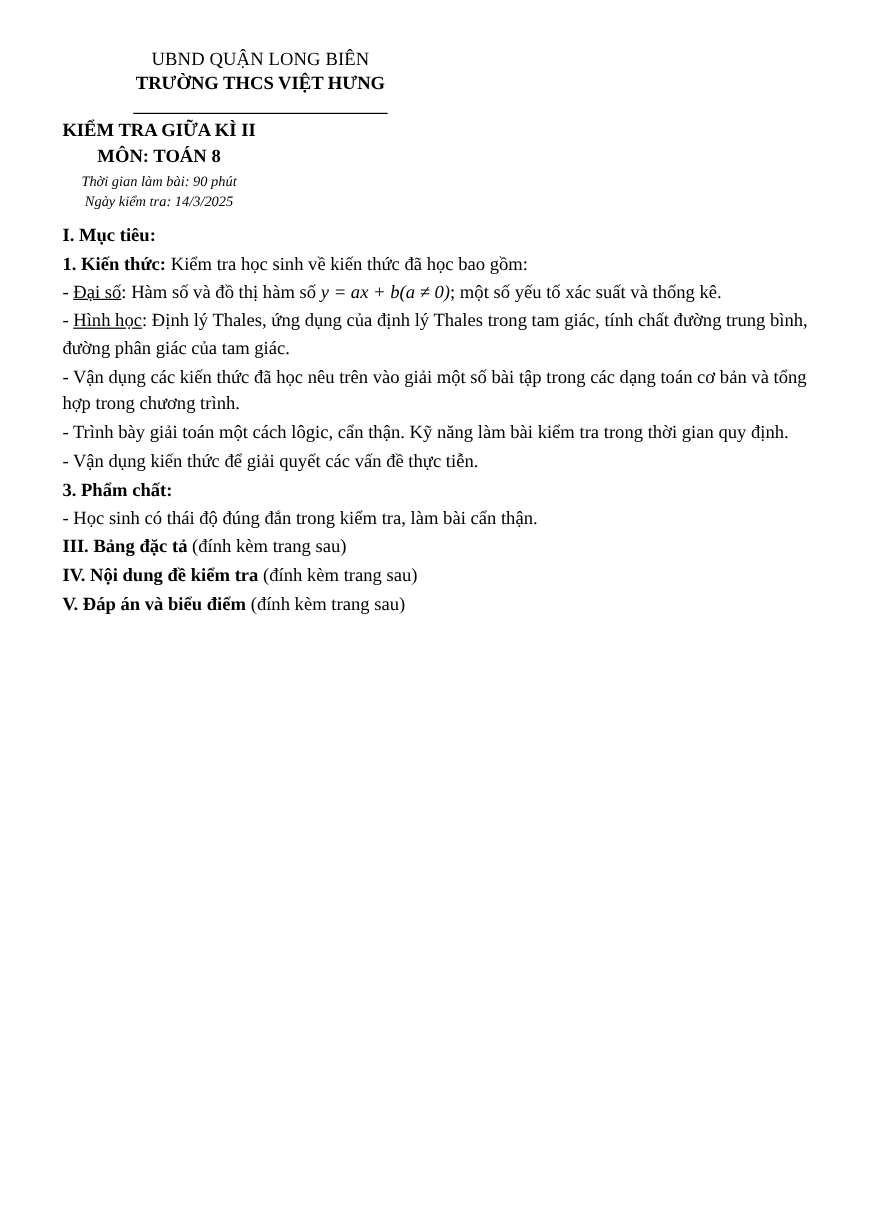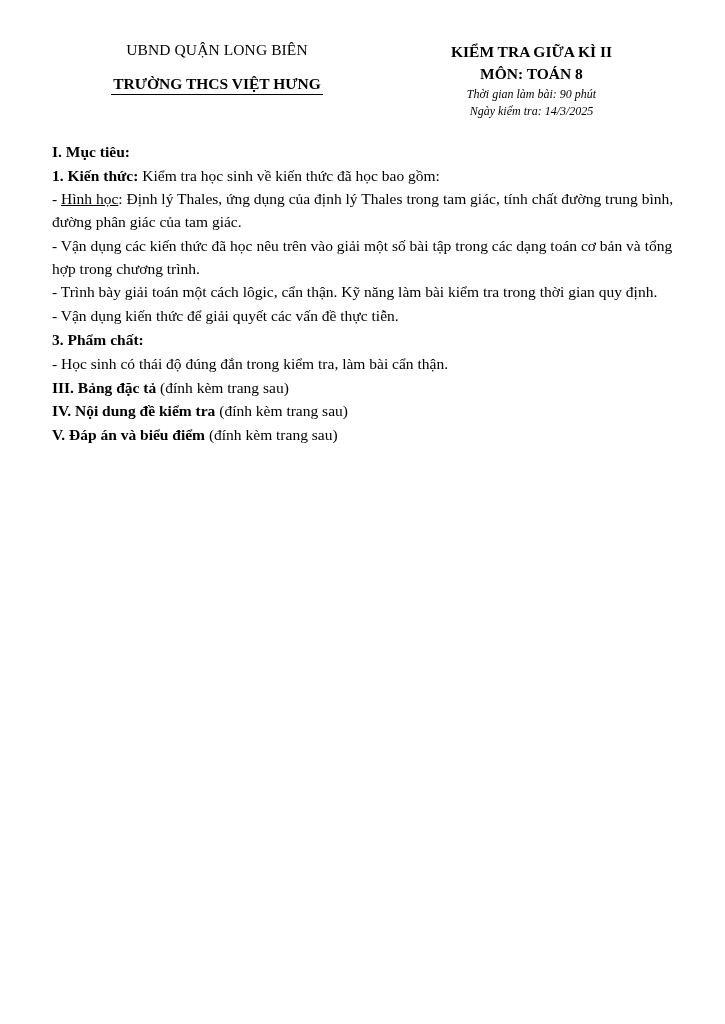--- a/index.html
+++ b/index.html
@@ -17,21 +17,21 @@
   }
   .page {
     position: relative;
     width: 725px;
     height: 1024px;
     box-sizing: border-box;
     padding: 38px 44px 0 52px;
   }
   .header {
     display: flex;
-    flex-direction: row;
+    flex-direction: column;
     align-items: flex-start;
     justify-content: flex-start;
     margin-bottom: 4px;
   }
   .header-left {
     width: 330px;
     text-align: center;
     padding-top: 3px;
   }
   .header-right {
@@ -41,35 +41,35 @@
   }
   .hl-line1 {
     font-size: 15.5px;
     letter-spacing: 0.1px;
   }
   .hl-line2 {
     font-size: 15.5px;
     font-weight: bold;
     display: inline-block;
     border-bottom: 1px solid #000;
-    padding: 0 2px 1px 2px;
-    margin-top: 16px;
+    padding: 0 2px 15px 2px;
+    margin-top: 2px;
   }
   .hr-line {
     font-size: 15.5px;
     font-weight: bold;
     line-height: 1.45;
   }
   .hr-italic {
     font-size: 12px;
     font-style: italic;
     line-height: 1.45;
   }
   .body-text {
-    margin-top: 20px;
+    margin-top: 8px;
     font-size: 15.5px;
     line-height: 1.47;
     text-align: left;
   }
   .para {
     margin: 0 0 1px 0;
   }
   .b { font-weight: bold; }
   .u { text-decoration: underline; }
   .math {
@@ -98,20 +98,23 @@
 
   <div class="body-text">
 
     <p class="para b">I. Mục tiêu:</p>
 
     <p class="para">
       <span class="b">1. Kiến thức:</span>
       <span>Kiểm tra học sinh về kiến thức đã học bao gồm:</span>
     </p>
 
+    <p class="para">
+      <span>- </span><span class="u">Đại số</span><span>: Hàm số và đồ thị hàm số </span><span class="math nowrap">y = ax + b(a ≠ 0)</span><span>; một số yếu tố xác suất và thống kê.</span>
+    </p>
 
     <p class="para">
       <span>- </span><span class="u">Hình học</span><span>: Định lý Thales, ứng dụng của định lý Thales trong tam giác, tính chất đường trung bình, đường phân giác của tam giác.</span>
     </p>
 
 
     <p class="para">- Vận dụng các kiến thức đã học nêu trên vào giải một số bài tập trong các dạng toán cơ bản và tổng hợp trong chương trình.</p>
     <p class="para">- Trình bày giải toán một cách lôgic, cẩn thận. Kỹ năng làm bài kiểm tra trong thời gian quy định.</p>
     <p class="para">- Vận dụng kiến thức để giải quyết các vấn đề thực tiễn.</p>
 

